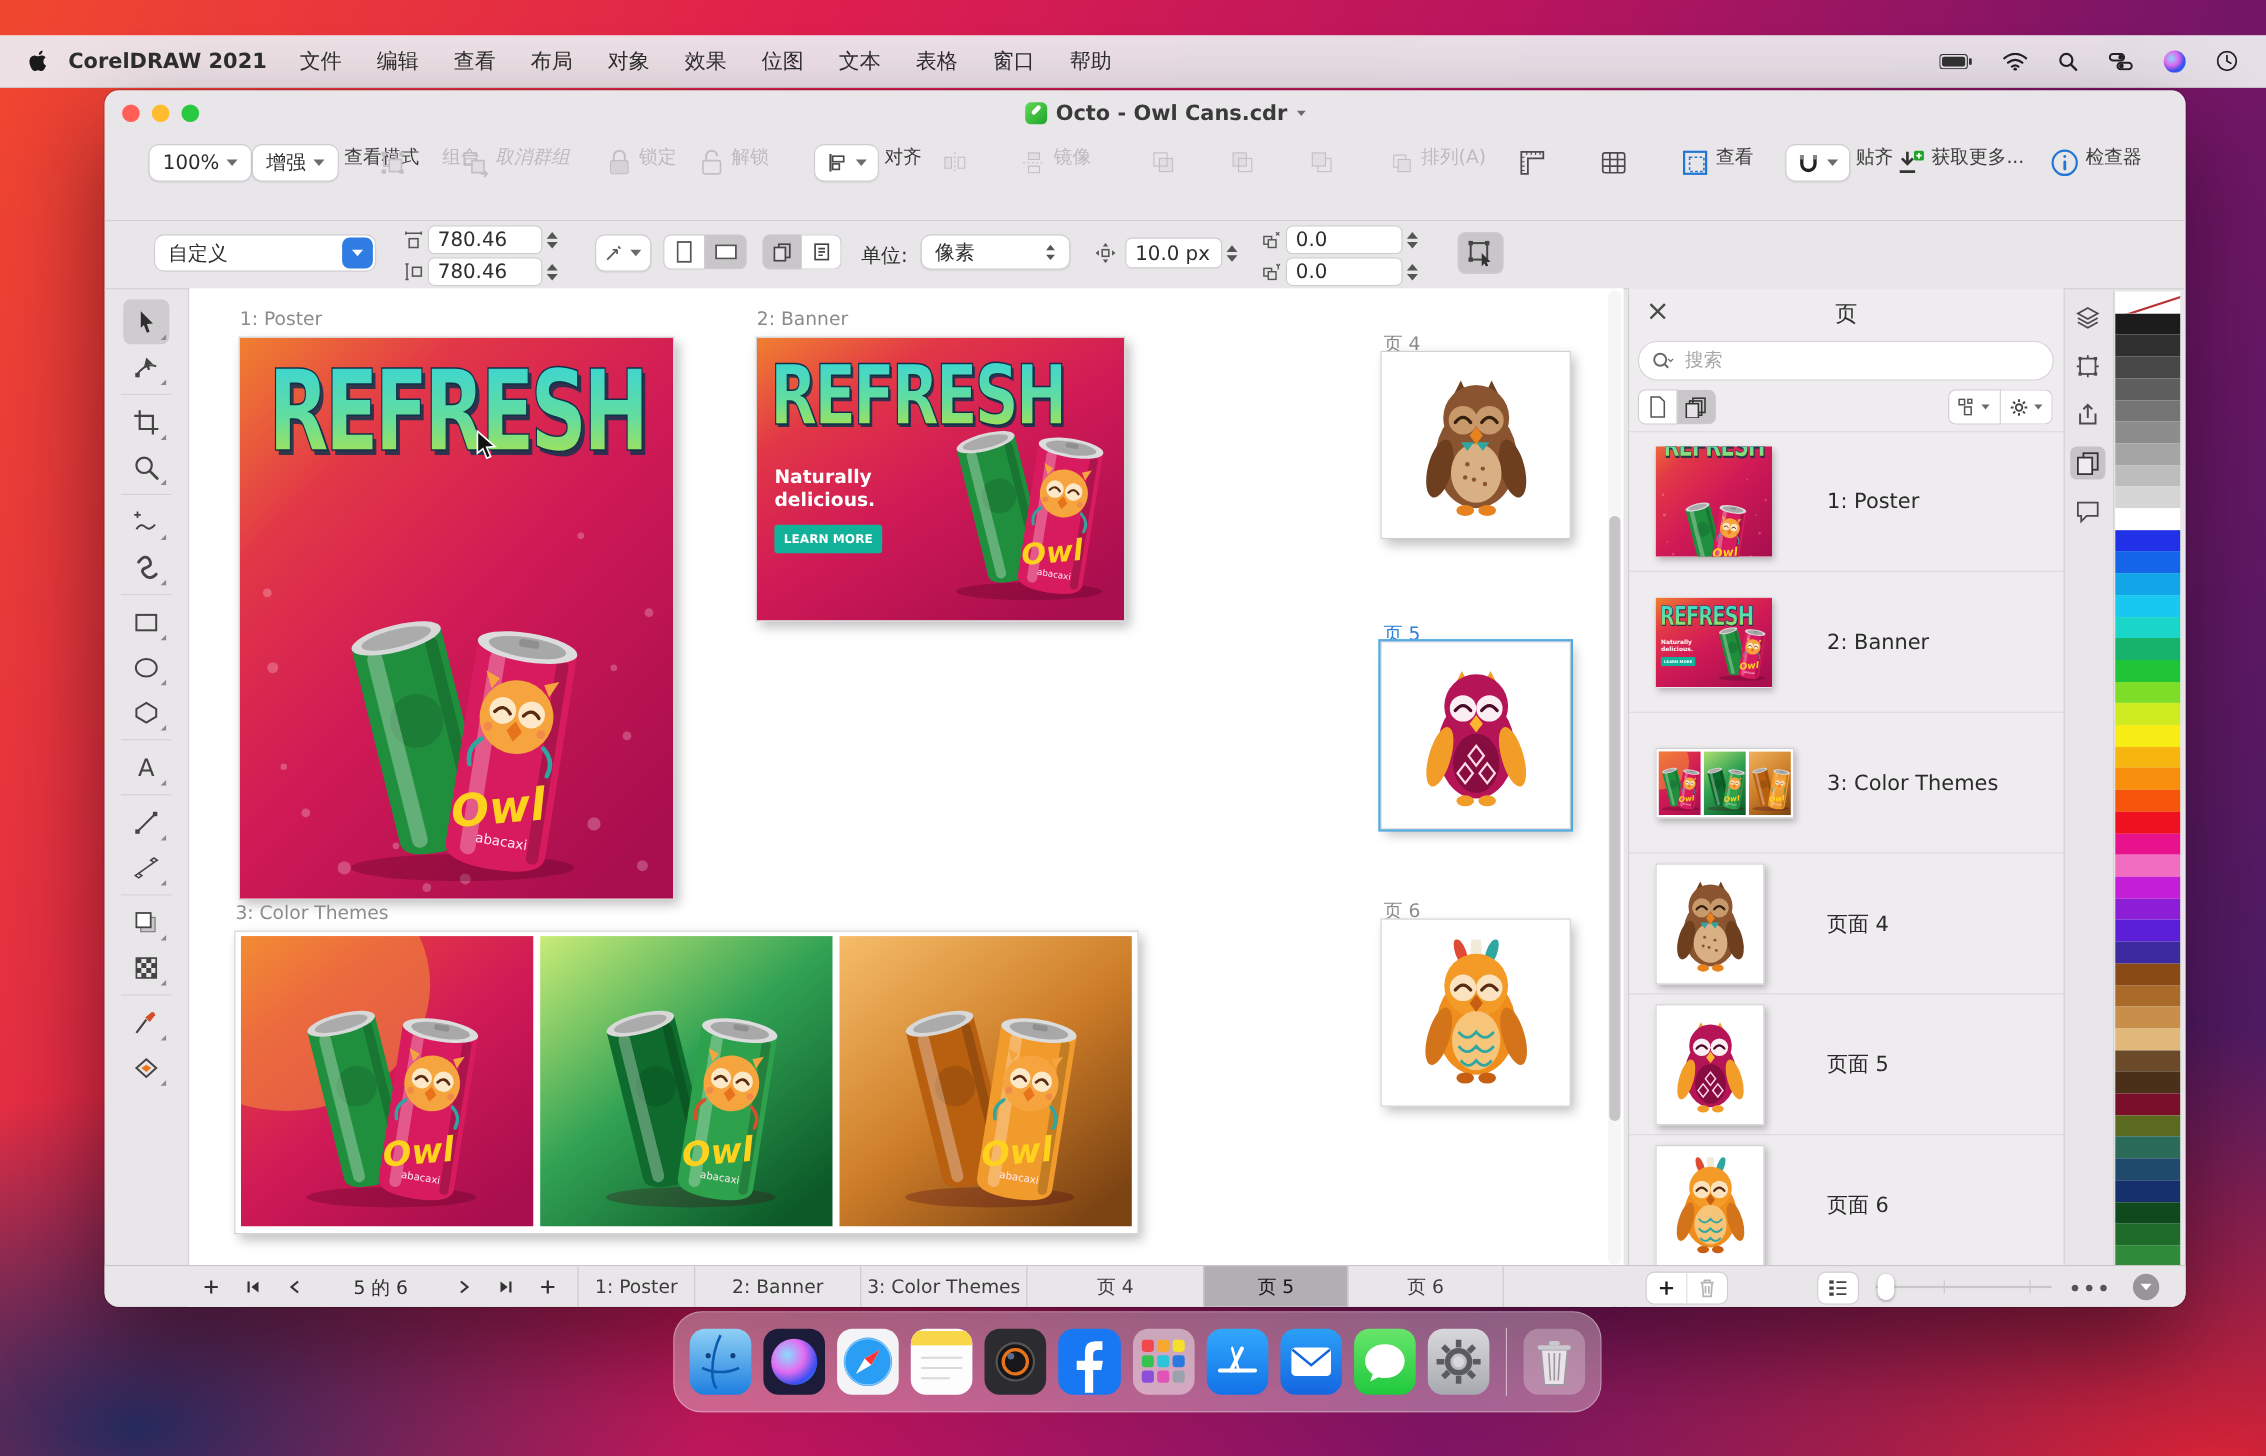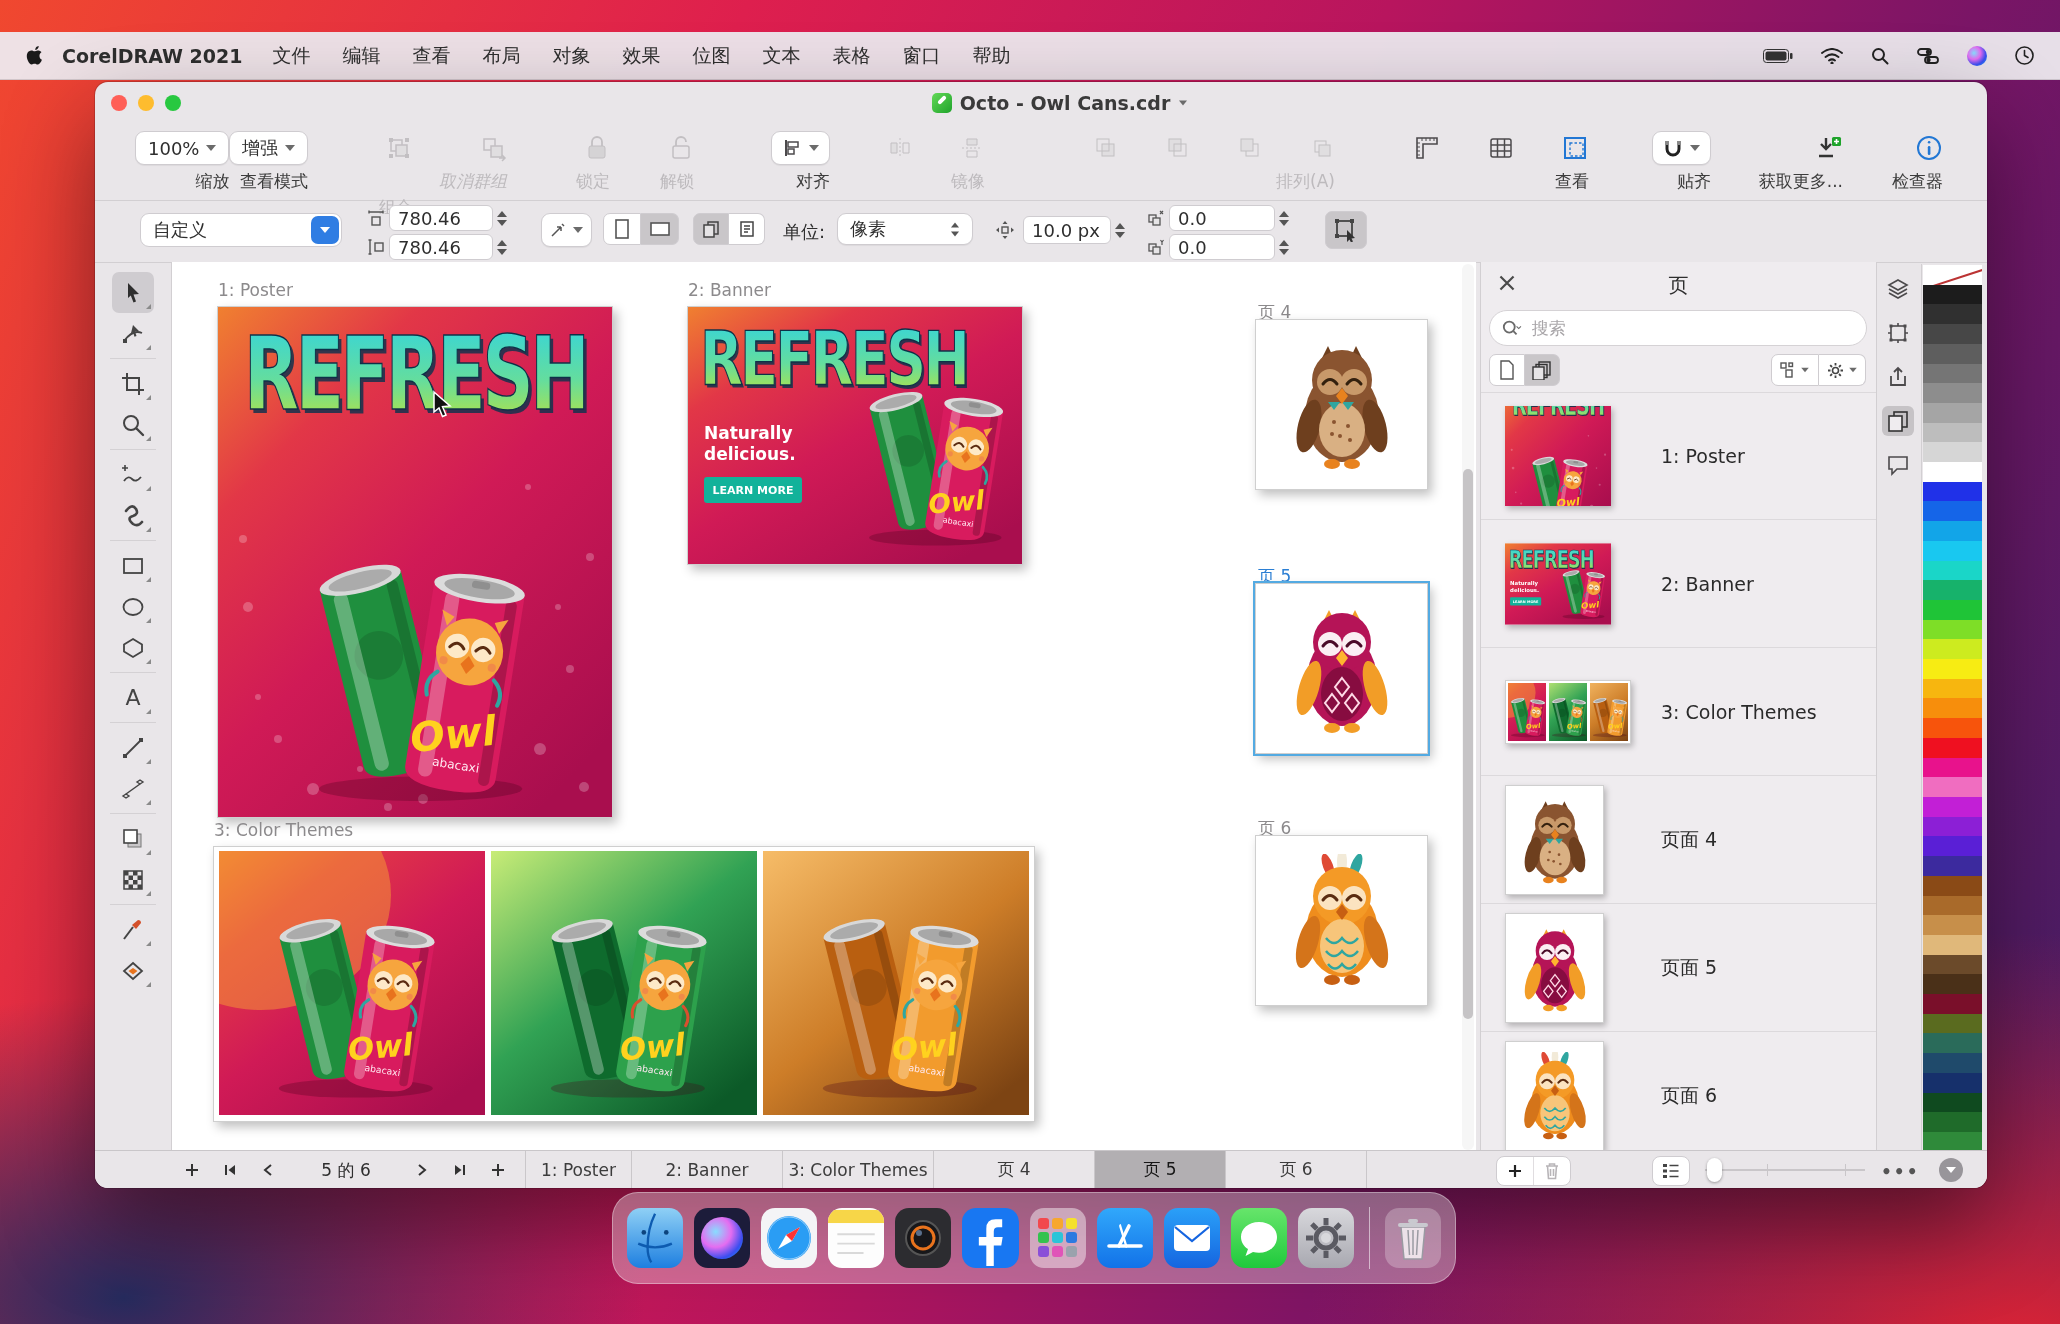--- a/index.html
+++ b/index.html
@@ -20,21 +20,21 @@
   
   .window{left:95px;top:82px;width:1892px;height:1106px;background:#e9e6e9;border-radius:13px;
     box-shadow:0 0 0 1px rgba(0,0,0,0.15),0 40px 90px rgba(0,0,0,0.45);overflow:hidden;}
   .titlebar{left:0;top:0;width:100%;height:42px;}
   .tl{position:absolute;top:13px;width:16px;height:16px;border-radius:50%;}
   .wtitle{position:absolute;left:0;right:0;top:0;height:42px;display:flex;align-items:center;justify-content:center;gap:8px;font-size:19px;font-weight:bold;color:#3a3a3a;padding-left:38px;}
   .docicon{width:20px;height:20px;border-radius:5px;background:linear-gradient(135deg,#63d957,#1fa32b);position:relative;}
   .docicon:after{content:"";position:absolute;left:5px;top:5px;width:10px;height:4px;background:#fff;border-radius:2px;transform:rotate(-45deg);}
   
   .toolbarrow{left:0;top:42px;width:100%;height:76px;border-bottom:1px solid #d2cfd2;}
-  .tgroup{position:absolute;top:7px;display:flex;flex-direction:column;align-items:flex-end;gap:5px;}
+  .tgroup{position:absolute;top:7px;display:flex;flex-direction:row;align-items:flex-start;gap:5px;}
   .tgroup .icons{display:flex;align-items:center;gap:46px;height:34px;}
   .tlabel{font-size:17px;color:#3c3c3c;white-space:nowrap;}
   .tlabel.dis{color:#bdbabd;}
   .pill{display:flex;align-items:center;justify-content:center;gap:7px;background:#fff;border:1px solid #cfccd0;border-radius:9px;height:32px;padding:0 12px;font-size:18px;box-shadow:0 1px 1px rgba(0,0,0,0.06);}
   .chev{width:0;height:0;border-left:5px solid transparent;border-right:5px solid transparent;border-top:6px solid #6b6b6b;}
   .ic{display:block;}
   .dis-ic{color:#c2bfc2;}
   .en-ic{color:#4c4a4c;}
   .blue-ic{color:#2277d4;}
   

